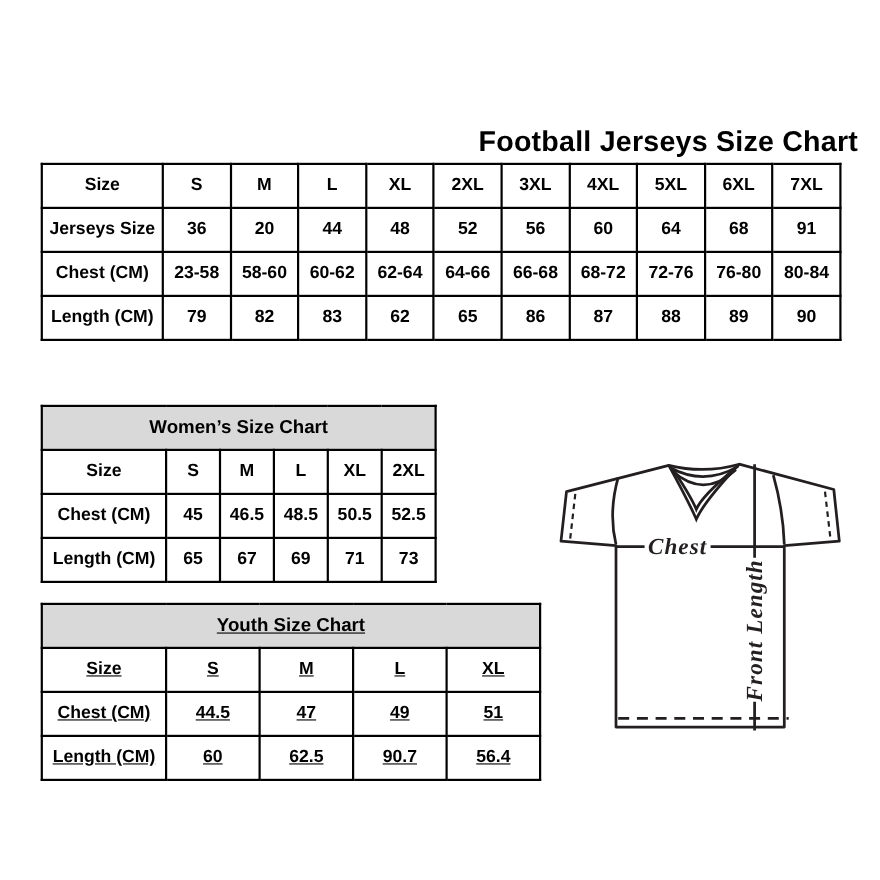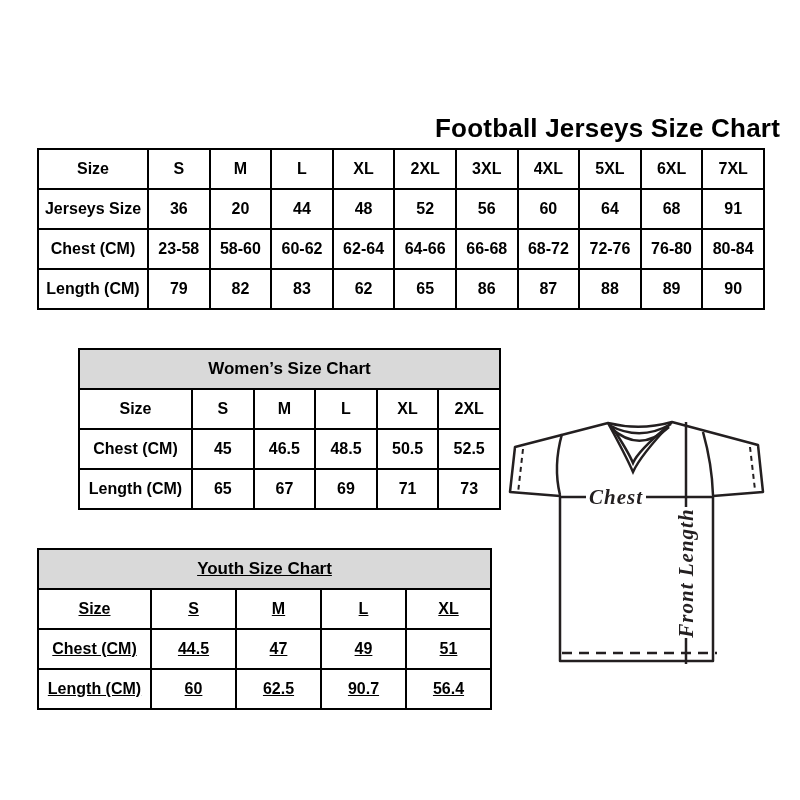--- a/index.html
+++ b/index.html
@@ -19,21 +19,21 @@
     font-weight: bold;
     letter-spacing: 0.2px;
   }
   table.size-table {
     position: absolute;
     border-collapse: collapse;
     table-layout: fixed;
     background: #fff;
   }
   #mens-table   { left: 37px; top: 148px; width: 728px; }
-  #womens-table { left: 37px; top: 348px; width: 423px; margin-left: 41px; }
+  #womens-table { left: 37px; top: 368px; width: 360px; }
   #youth-table  { left: 37px; top: 548px; width: 455px; text-decoration: underline; }
   .size-table td, .size-table th {
     border: 2px solid #000;
     text-align: center;
     vertical-align: middle;
     font-weight: bold;
     font-size: 16px;
     height: 38px;
     padding: 0 2px;
     overflow: hidden;

